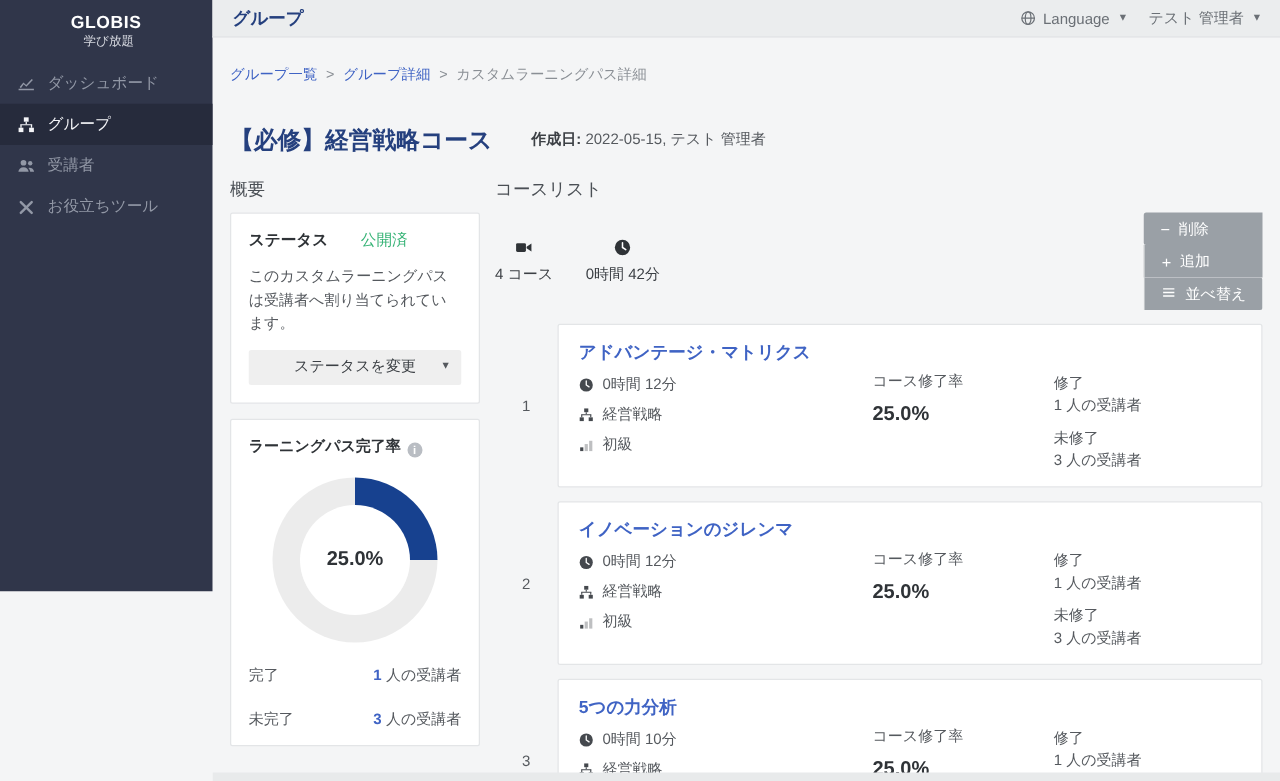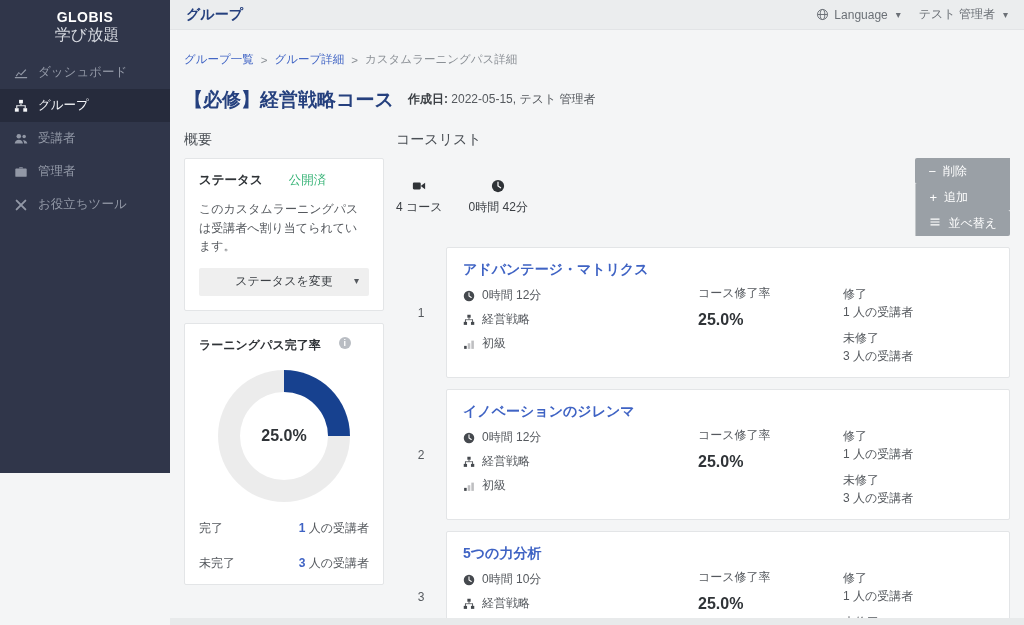--- a/index.html
+++ b/index.html
@@ -7,21 +7,21 @@
   body {
     font-family:"Liberation Sans","DejaVu Sans",sans-serif;
     font-size:12px; color:#3c4045; background:#f4f5f6;
     display:flex;
   }
 
   
   .sidebar { width:170px; flex:0 0 170px; background:#30364a; height:473px; }
   .logo { padding:9px 0 10px; text-align:center; color:#fff; white-space:nowrap; }
   .logo .main { font-weight:bold; font-size:14px; letter-spacing:.5px; }
-  .logo .sub  { font-size:16px; color:#d4d7de; margin-left:4px; }
+  .logo .sub  { font-size:10px; color:#d4d7de; margin-left:4px; }
   .nav-item {
     display:flex; align-items:center; gap:10px;
     padding:8px 14px; color:#9298a6; cursor:pointer; font-size:12.5px;
   }
   .nav-item svg { width:14px; height:14px; flex:0 0 14px; }
   .nav-item.active { background:#262b3c; color:#f4f5f8; }
 
   
   .main { flex:1; display:flex; flex-direction:column; }
   .topbar {
@@ -32,21 +32,21 @@
   .topbar-right { margin-left:auto; display:flex; align-items:center; gap:18px; color:#6b7076; }
   .menu-link { display:flex; align-items:center; gap:5px; cursor:pointer; }
   .menu-link svg { width:13px; height:13px; }
   .caret::after { content:"▾"; font-size:10px; color:#6b7076; margin-left:3px; }
 
   .content { flex:1; padding:0 14px; overflow:hidden; position:relative; }
 
   .breadcrumb { margin-top:22px; font-size:11.5px; color:#8a8f95; display:flex; gap:7px; align-items:center; }
   .breadcrumb a { color:#3f63c4; text-decoration:none; cursor:pointer; }
 
-  .title-row { margin-top:20px; display:flex; gap:12px; align-items:flex-start; }
+  .title-row { margin-top:32px; display:flex; gap:29px; align-items:flex-start; }
   .page-title { width:212px; flex:0 0 212px; font-size:19px; font-weight:bold; color:#25407e; white-space:nowrap; }
   .page-meta { flex:1; padding-top:2px; line-height:1.75; color:#55595e; }
   .page-meta b { color:#3c4045; }
 
   .columns { display:flex; gap:12px; margin-top:18px; }
   .left-col { width:200px; flex:0 0 200px; }
   .right-col { flex:1; min-width:0; }
 
   .section-heading { font-size:14px; color:#4a4f55; margin-bottom:9px; }
 
@@ -60,21 +60,21 @@
   .status-note { margin-top:11px; line-height:1.55; color:#55595e; }
   .status-btn {
     margin-top:12px; width:100%; height:28px; background:#efefef; border:none;
     font-size:12px; color:#3c4045; cursor:pointer; position:relative;
     font-family:inherit; border-radius:2px;
   }
   .status-btn::after { content:"▾"; position:absolute; right:10px; top:7px; font-size:10px; color:#55595e; }
 
   
   .completion-card { margin-top:12px; padding:13px 14px 12px; }
-  .completion-title { font-weight:bold; font-size:12px; color:#2f3337; display:flex; align-items:flex-start; gap:18px; }
+  .completion-title { font-weight:bold; font-size:12px; color:#2f3337; display:flex; align-items:flex-end; gap:5px; }
   .info-i {
     width:12px; height:12px; border-radius:50%; background:#b9bdc3; color:#fff;
     font-size:9px; font-weight:bold; display:inline-flex; align-items:center; justify-content:center;
     cursor:pointer; font-style:normal;
   }
   .donut-wrap { display:flex; justify-content:center; margin:16px 0 18px; }
   .donut { width:132px; height:132px; border-radius:50%; position:relative; }
   .donut-hole {
     position:absolute; inset:22px; background:#fff; border-radius:50%;
     display:flex; align-items:center; justify-content:center;
@@ -145,27 +145,20 @@
       <span>グループ</span>
     </div>
     <div class="nav-item">
       <svg viewBox="0 0 16 16" fill="currentColor">
           <circle cx="5.5" cy="4.8" r="2.6"></circle>
           <path d="M.8 13c.2-2.6 2.2-4.2 4.7-4.2S10 10.4 10.2 13z"></path>
           <circle cx="11.6" cy="5.2" r="2"></circle>
           <path d="M10.8 9.3c2.4 0 4.2 1.5 4.4 3.7h-3.6c-.1-1.5-.7-2.7-1.7-3.5z"></path>
         </svg>
       <span>受講者</span>
-    </div>
-    <div class="nav-item">
-      <svg viewBox="0 0 16 16" fill="currentColor">
-          <path d="M6 2.5h4V4H8.8v-.4H7.2V4H6z"></path>
-          <rect x="1.5" y="4" width="13" height="9.5" rx="1"></rect>
-        </svg>
-      <span>管理者</span>
     </div>
     <div class="nav-item">
       <svg viewBox="0 0 16 16" fill="none" stroke="currentColor" stroke-width="2.2" stroke-linecap="round">
           <path d="M3 3l10 10"></path>
           <path d="M13 3L3 13"></path>
         </svg>
       <span>お役立ちツール</span>
     </div>
   </nav>
 </aside>

